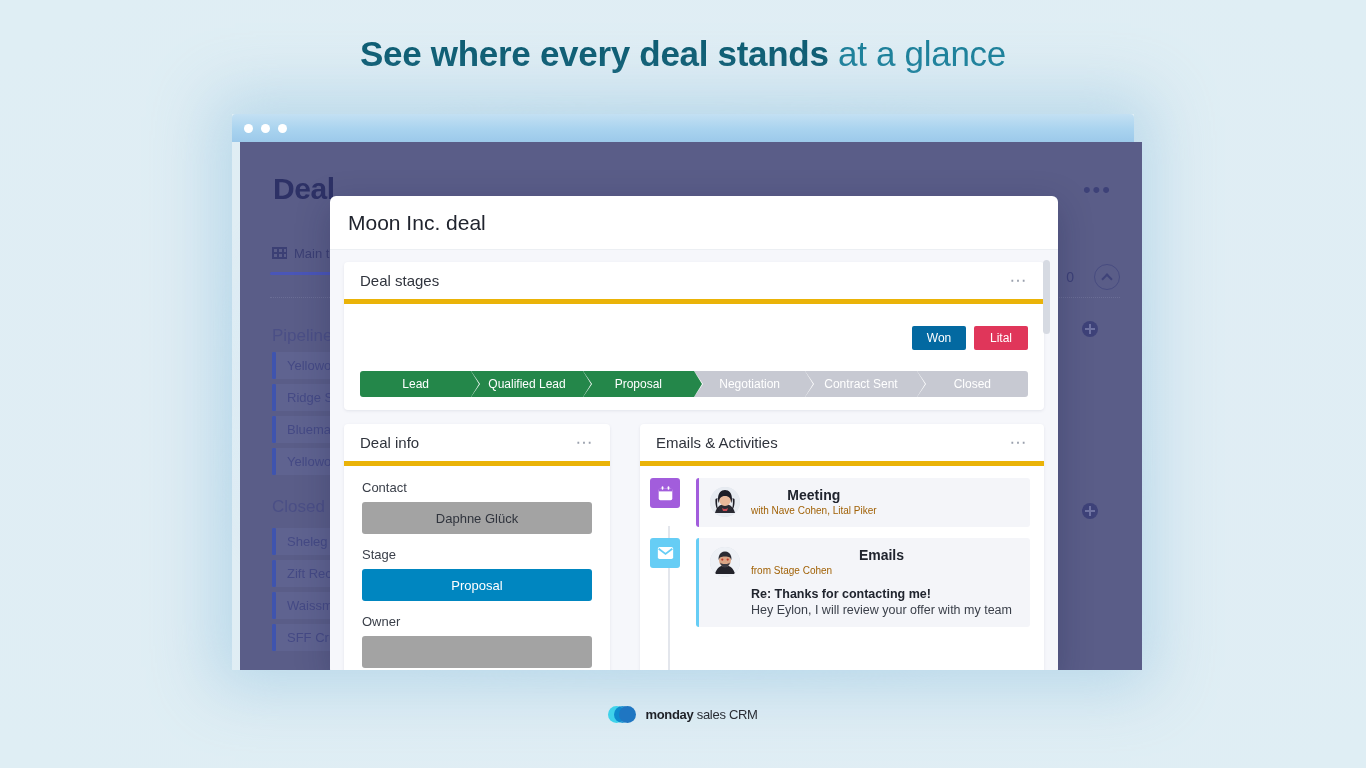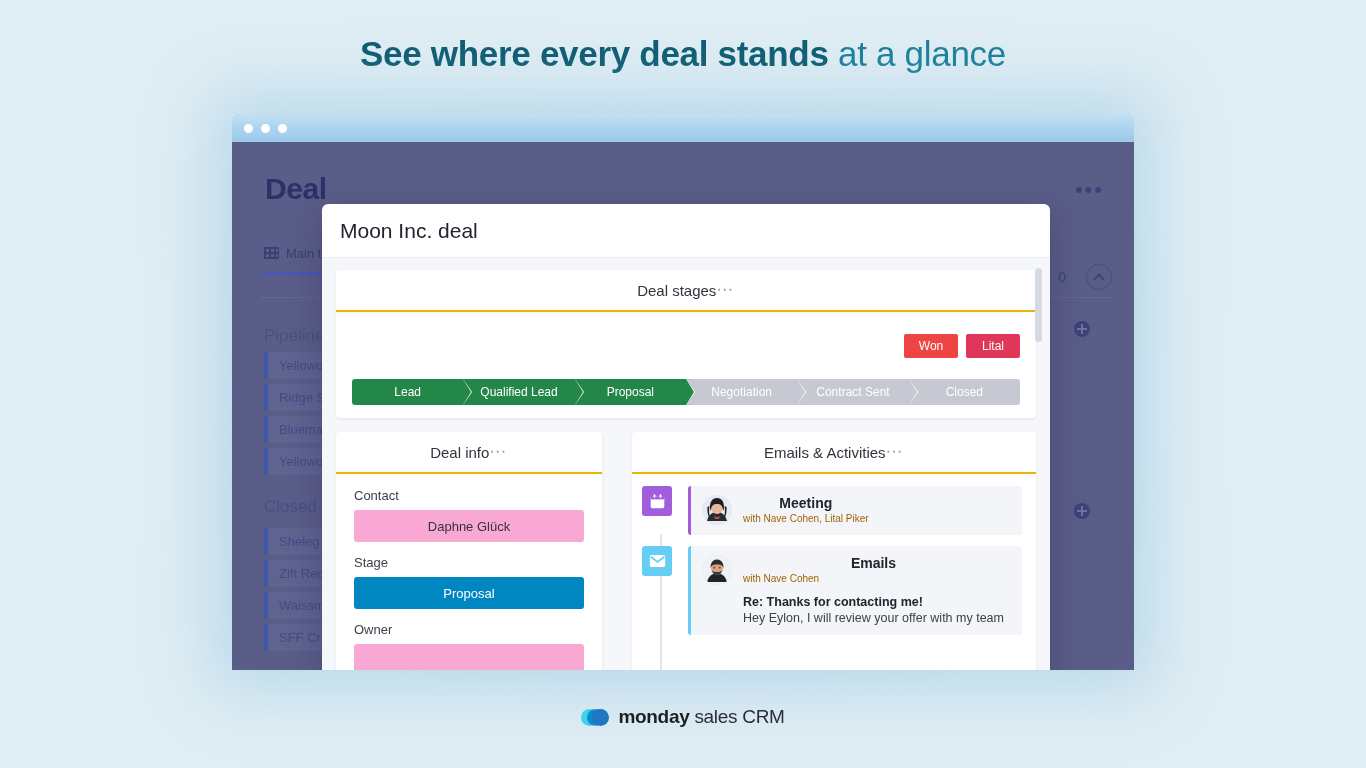--- a/index.html
+++ b/index.html
@@ -47,21 +47,21 @@
     background: linear-gradient(180deg, #c3e0f3 0%, #a9d3ef 55%, #9cc9ea 100%);
     border-top-left-radius: 4px; border-top-right-radius: 4px;
     display: flex; align-items: center;
     padding-left: 12px;
   }
   .dot {
     width: 9px; height: 9px; border-radius: 50%;
     background: #ffffff; margin-right: 8px;
   }
   .appbody {
-    position: absolute; left: 0; top: 28px;
+    position: absolute; left: 8px; top: 28px;
     width: 902px; height: 528px;
     background: #5a5d88;
     overflow: hidden;
   }
 
   
   .board { position: absolute; inset: 0; color: #2d3168; }
   .board-title {
     position: absolute; left: 33px; top: 30px;
     font-size: 30px; font-weight: 700; color: #2d3166;
@@ -142,21 +142,20 @@
 
   
   .modal {
     position: absolute;
     left: 90px; top: 54px;
     width: 728px; height: 478px;
     background: #ffffff;
     border-radius: 6px;
     box-shadow: 0 10px 34px rgba(20,24,60,0.26);
     overflow: hidden;
-    margin-top: 8px;
   }
   .modal-head {
     height: 54px;
     border-bottom: 1px solid #eceff3;
     display: flex; align-items: center;
     padding-left: 18px;
   }
   .modal-title {
     font-size: 21px; color: #20242e; font-weight: 400;
   }
@@ -176,43 +175,43 @@
     background: #d6dae2; border-radius: 4px;
   }
 
   .card {
     background: #ffffff;
     border-radius: 4px;
     box-shadow: 0 1px 3px rgba(60,70,100,0.10);
   }
   .card-head {
     height: 42px; display: flex; align-items: center;
-    justify-content: center;
+    justify-content: space-between;
     padding: 0 16px;
-    border-bottom: 2px solid #eab308;
+    border-bottom: 5px solid #eab308;
   }
   .card-title { font-size: 15px; color: #30343d; }
   .kebab {
     font-size: 17px; color: #9aa0ad; letter-spacing: 1.5px;
     line-height: 6px; cursor: pointer;
   }
 
   
   .stages-card { height: 148px; }
   .stages-body { position: relative; height: 105px; padding: 0 16px; }
   .winlost {
     position: absolute; right: 16px; top: 22px;
     display: flex; gap: 8px;
   }
   .btn-won, .btn-lost {
     width: 54px; height: 24px;
     display: flex; align-items: center; justify-content: center;
     font-size: 12px; color: #ffffff; border-radius: 2px;
   }
-  .btn-won  { background: #ef4444; }
+  .btn-won  { background: #0369a1; }
   .btn-lost { background: #e0365a; }
 
   .pipeline {
     position: absolute; left: 16px; right: 16px; bottom: 12px;
     display: flex; height: 26px;
   }
   .stage {
     position: relative;
     flex: 1;
     display: flex; align-items: center; justify-content: center;
@@ -249,21 +248,21 @@
 
   .info-body { padding: 14px 18px 0 18px; }
   .field-label {
     font-size: 13px; color: #3a3f49; margin-bottom: 7px;
   }
   .field-value {
     height: 32px; border-radius: 3px;
     display: flex; align-items: center; justify-content: center;
     font-size: 13px; margin-bottom: 13px;
   }
-  .fv-plain { background: #f9a8d4; color: #30343d; }
+  .fv-plain { background: #a3a3a3; color: #30343d; }
   .fv-blue  { background: #0086c0; color: #ffffff; }
 
   .act-body { padding: 12px 14px 0 10px; position: relative; }
   .timeline-line {
     position: absolute; left: 28px; top: 60px; width: 2px; height: 160px;
     background: #e3e6ec;
   }
   .activity { display: flex; margin-bottom: 11px; position: relative; }
   .act-icon {
     width: 30px; height: 30px; border-radius: 3px;
@@ -294,21 +293,21 @@
   
   .logo-wrap {
     position: absolute; left: 0; top: 706px; width: 1366px;
     display: flex; align-items: center; justify-content: center; gap: 9px;
   }
   .logo-mark { width: 28px; height: 17px; position: relative; }
   .logo-mark span { position: absolute; border-radius: 50%; top: 0; width: 17px; height: 17px; }
   .lm1 { left: 0;  background: #3fd2ea; }
   .lm2 { left: 6px; background: #34a8e0; mix-blend-mode: multiply; }
   .lm3 { left: 11px; background: #1f76c2; }
-  .logo-text { font-size: 19px; color: #1e2027; letter-spacing: -0.3px; }
+  .logo-text { font-size: 13px; color: #1e2027; letter-spacing: -0.3px; }
   .logo-text b { font-weight: 700; }
   .logo-text i { font-style: normal; font-weight: 400; color: #2a2d35; }
 </style>
 </head>
 <body>
 
 <div class="page">
 
   <div class="headline">
     <span class="hl-strong">See where every deal stands</span><span class="hl-light"> at a glance</span>
@@ -573,21 +572,21 @@
                         <path d="M5 27c1.5-6 5-8.5 10-8.5s8.5 2.5 10 8.5z" fill="#23232b"></path>
                         <ellipse cx="15" cy="13" rx="6" ry="7" fill="#d9a585"></ellipse>
                         <path d="M9 9c1-3 3-4.5 6-4.5S20 6 21 9c.5 1.5.5 3 .3 4-.6-2.5-2-3.5-6.3-3.5S9.3 10.5 8.7 13c-.2-1-.2-2.5.3-4z" fill="#2b2b33"></path>
                         <path d="M10 15.5c1 3.5 2.8 5 5 5s4-1.5 5-5c-1.2 1-3 1.5-5 1.5s-3.8-.5-5-1.5z" fill="#3a3a42"></path>
                         <ellipse cx="12.3" cy="12.6" rx="1.1" ry="1.1" fill="#c0392b"></ellipse>
                         <ellipse cx="17.7" cy="12.6" rx="1.1" ry="1.1" fill="#c0392b"></ellipse>
                       </svg>
                     </div>
                     <div>
                       <div class="act-type">Emails</div>
-                      <div class="act-sub">with Nave Cohen</div>
+                      <div class="act-sub">from Stage Cohen</div>
                       <div class="mail-subject">Re: Thanks for contacting me!</div>
                       <div class="mail-body">Hey Eylon, I will review your offer with my team</div>
                     </div>
                   </div>
                 </div>
 
               </div>
             </div>
           </div>
 

